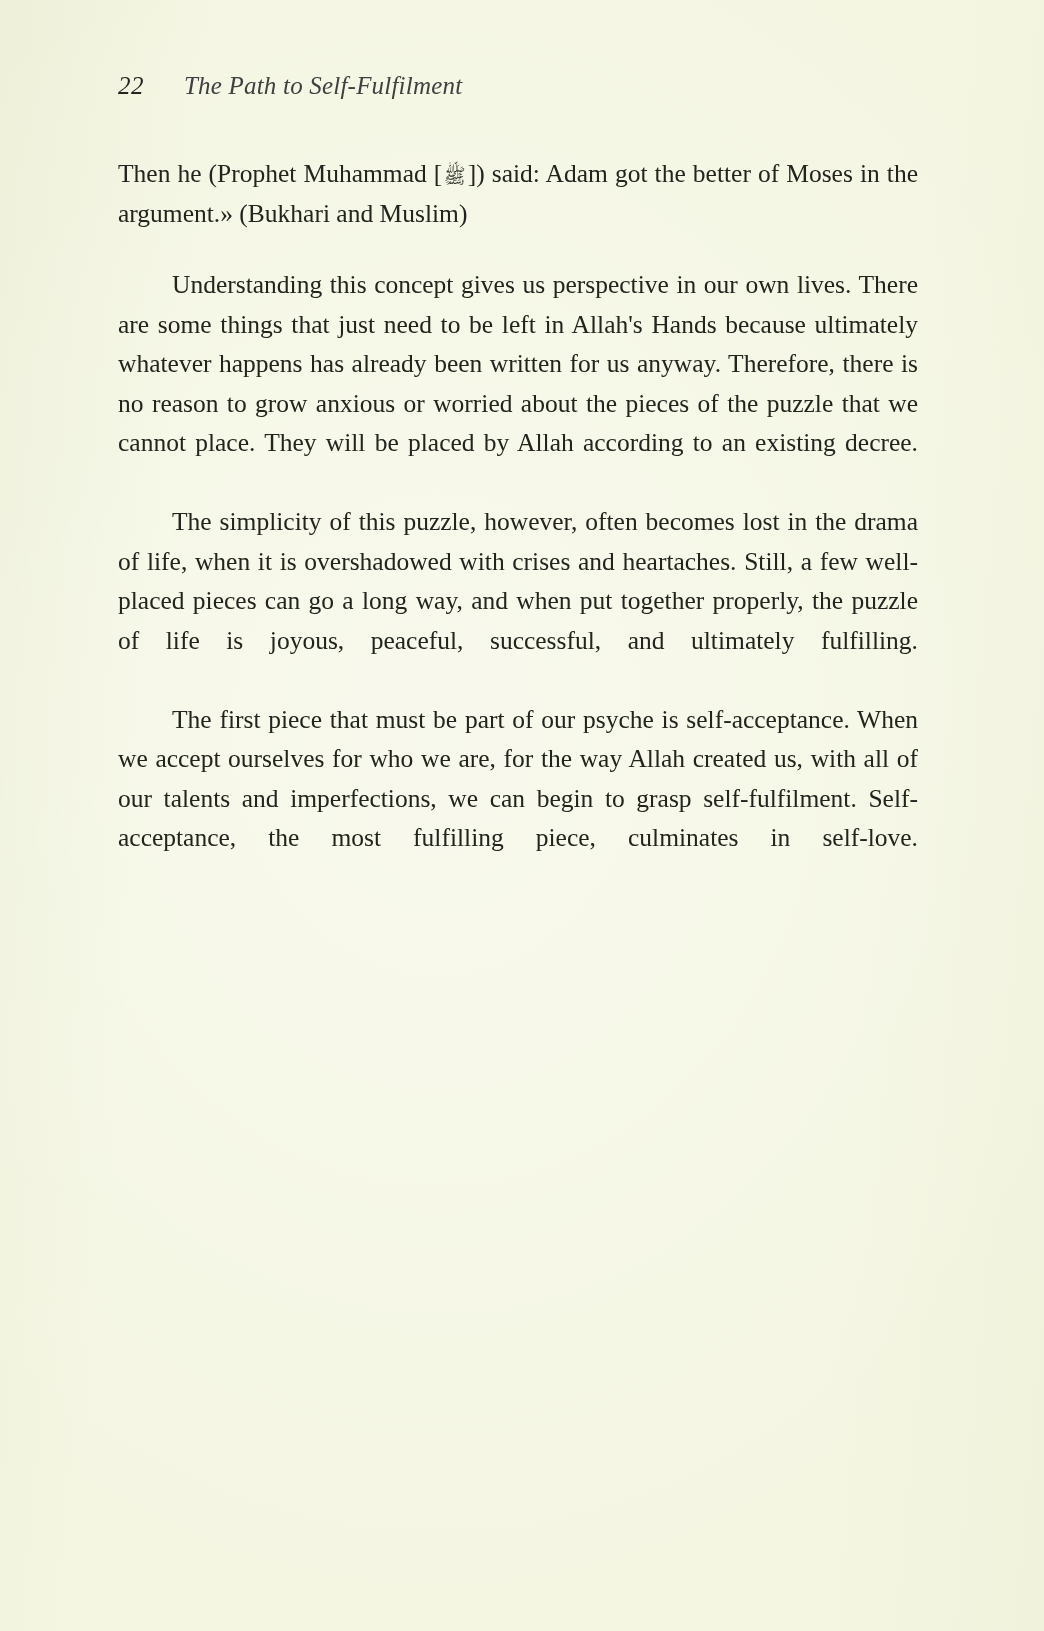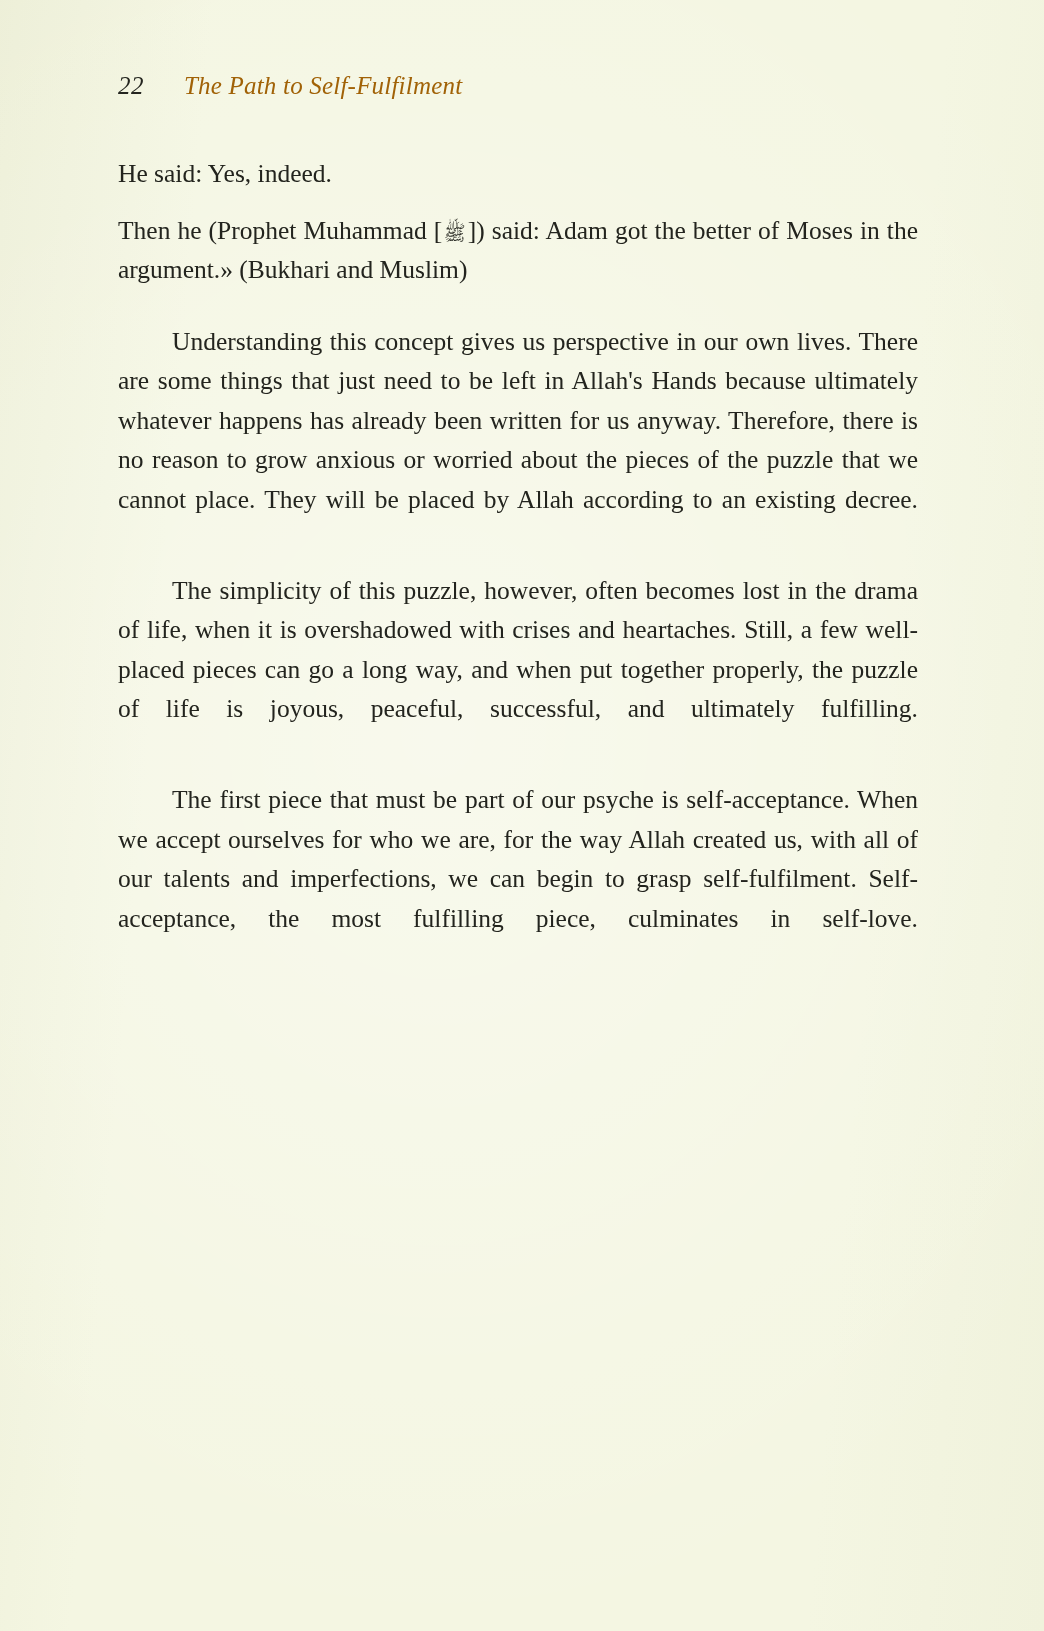--- a/index.html
+++ b/index.html
@@ -52,21 +52,21 @@
     font-style: italic;
     letter-spacing: 0.5px;
     color: #24251f;
     width: 66px;
     flex: none;
   }
   .head-title {
     font-size: 25px;
     font-style: italic;
     letter-spacing: 0.2px;
-    color: #a16207;
+    color: #404040;
     white-space: nowrap;
   }
 
   
   .body-block {
     margin-top: 42px;
   }
 
   p.para {
     margin: 0 0 17px 0;
@@ -79,21 +79,21 @@
     -webkit-hyphens: none;
   }
   p.para.last-of-quote {
     margin-bottom: 32px;
   }
   p.para.indent {
     text-indent: 54px;
     margin-bottom: 0;
   }
   p.para.indent + p.para.indent {
-    margin-top: 12px;
+    margin-top: 0;
   }
   p.para.noindent {
     text-indent: 0;
   }
 
   
   p.para::after {
     content: "";
     display: inline-block;
     width: 100%;
@@ -130,21 +130,20 @@
     <div class="running-head">
       <span class="folio">22</span>
       <span class="head-title">The Path to Self-Fulfilment</span>
     </div>
 
     <div class="body-block">
 
 
 
 
-      <p class="para noindent nostretch">He said: Yes, indeed.</p>
 
       <p class="para noindent last-of-quote nostretch"><span>Then he (Prophet Muhammad [</span><span class="honorific">ﷺ</span><span>]) said: Adam got the better of Moses in the argument.» (Bukhari and Muslim)</span></p>
 
       <p class="para indent">Understanding this concept gives us perspective in our own lives. There are some things that just need to be left in Allah's Hands because ultimately whatever happens has already been written for us anyway. Therefore, there is no reason to grow anxious or worried about the pieces of the puzzle that we cannot place. They will be placed by Allah according to an existing decree.</p>
 
       <p class="para indent">The simplicity of this puzzle, however, often becomes lost in the drama of life, when it is overshadowed with crises and heartaches. Still, a few well-placed pieces can go a long way, and when put together properly, the puzzle of life is joyous, peaceful, successful, and ultimately fulfilling.</p>
 
       <p class="para indent">The first piece that must be part of our psyche is self-acceptance. When we accept ourselves for who we are, for the way Allah created us, with all of our talents and imperfections, we can begin to grasp self-fulfilment. Self-acceptance, the most fulfilling piece, culminates in self-love.</p>
 
 

